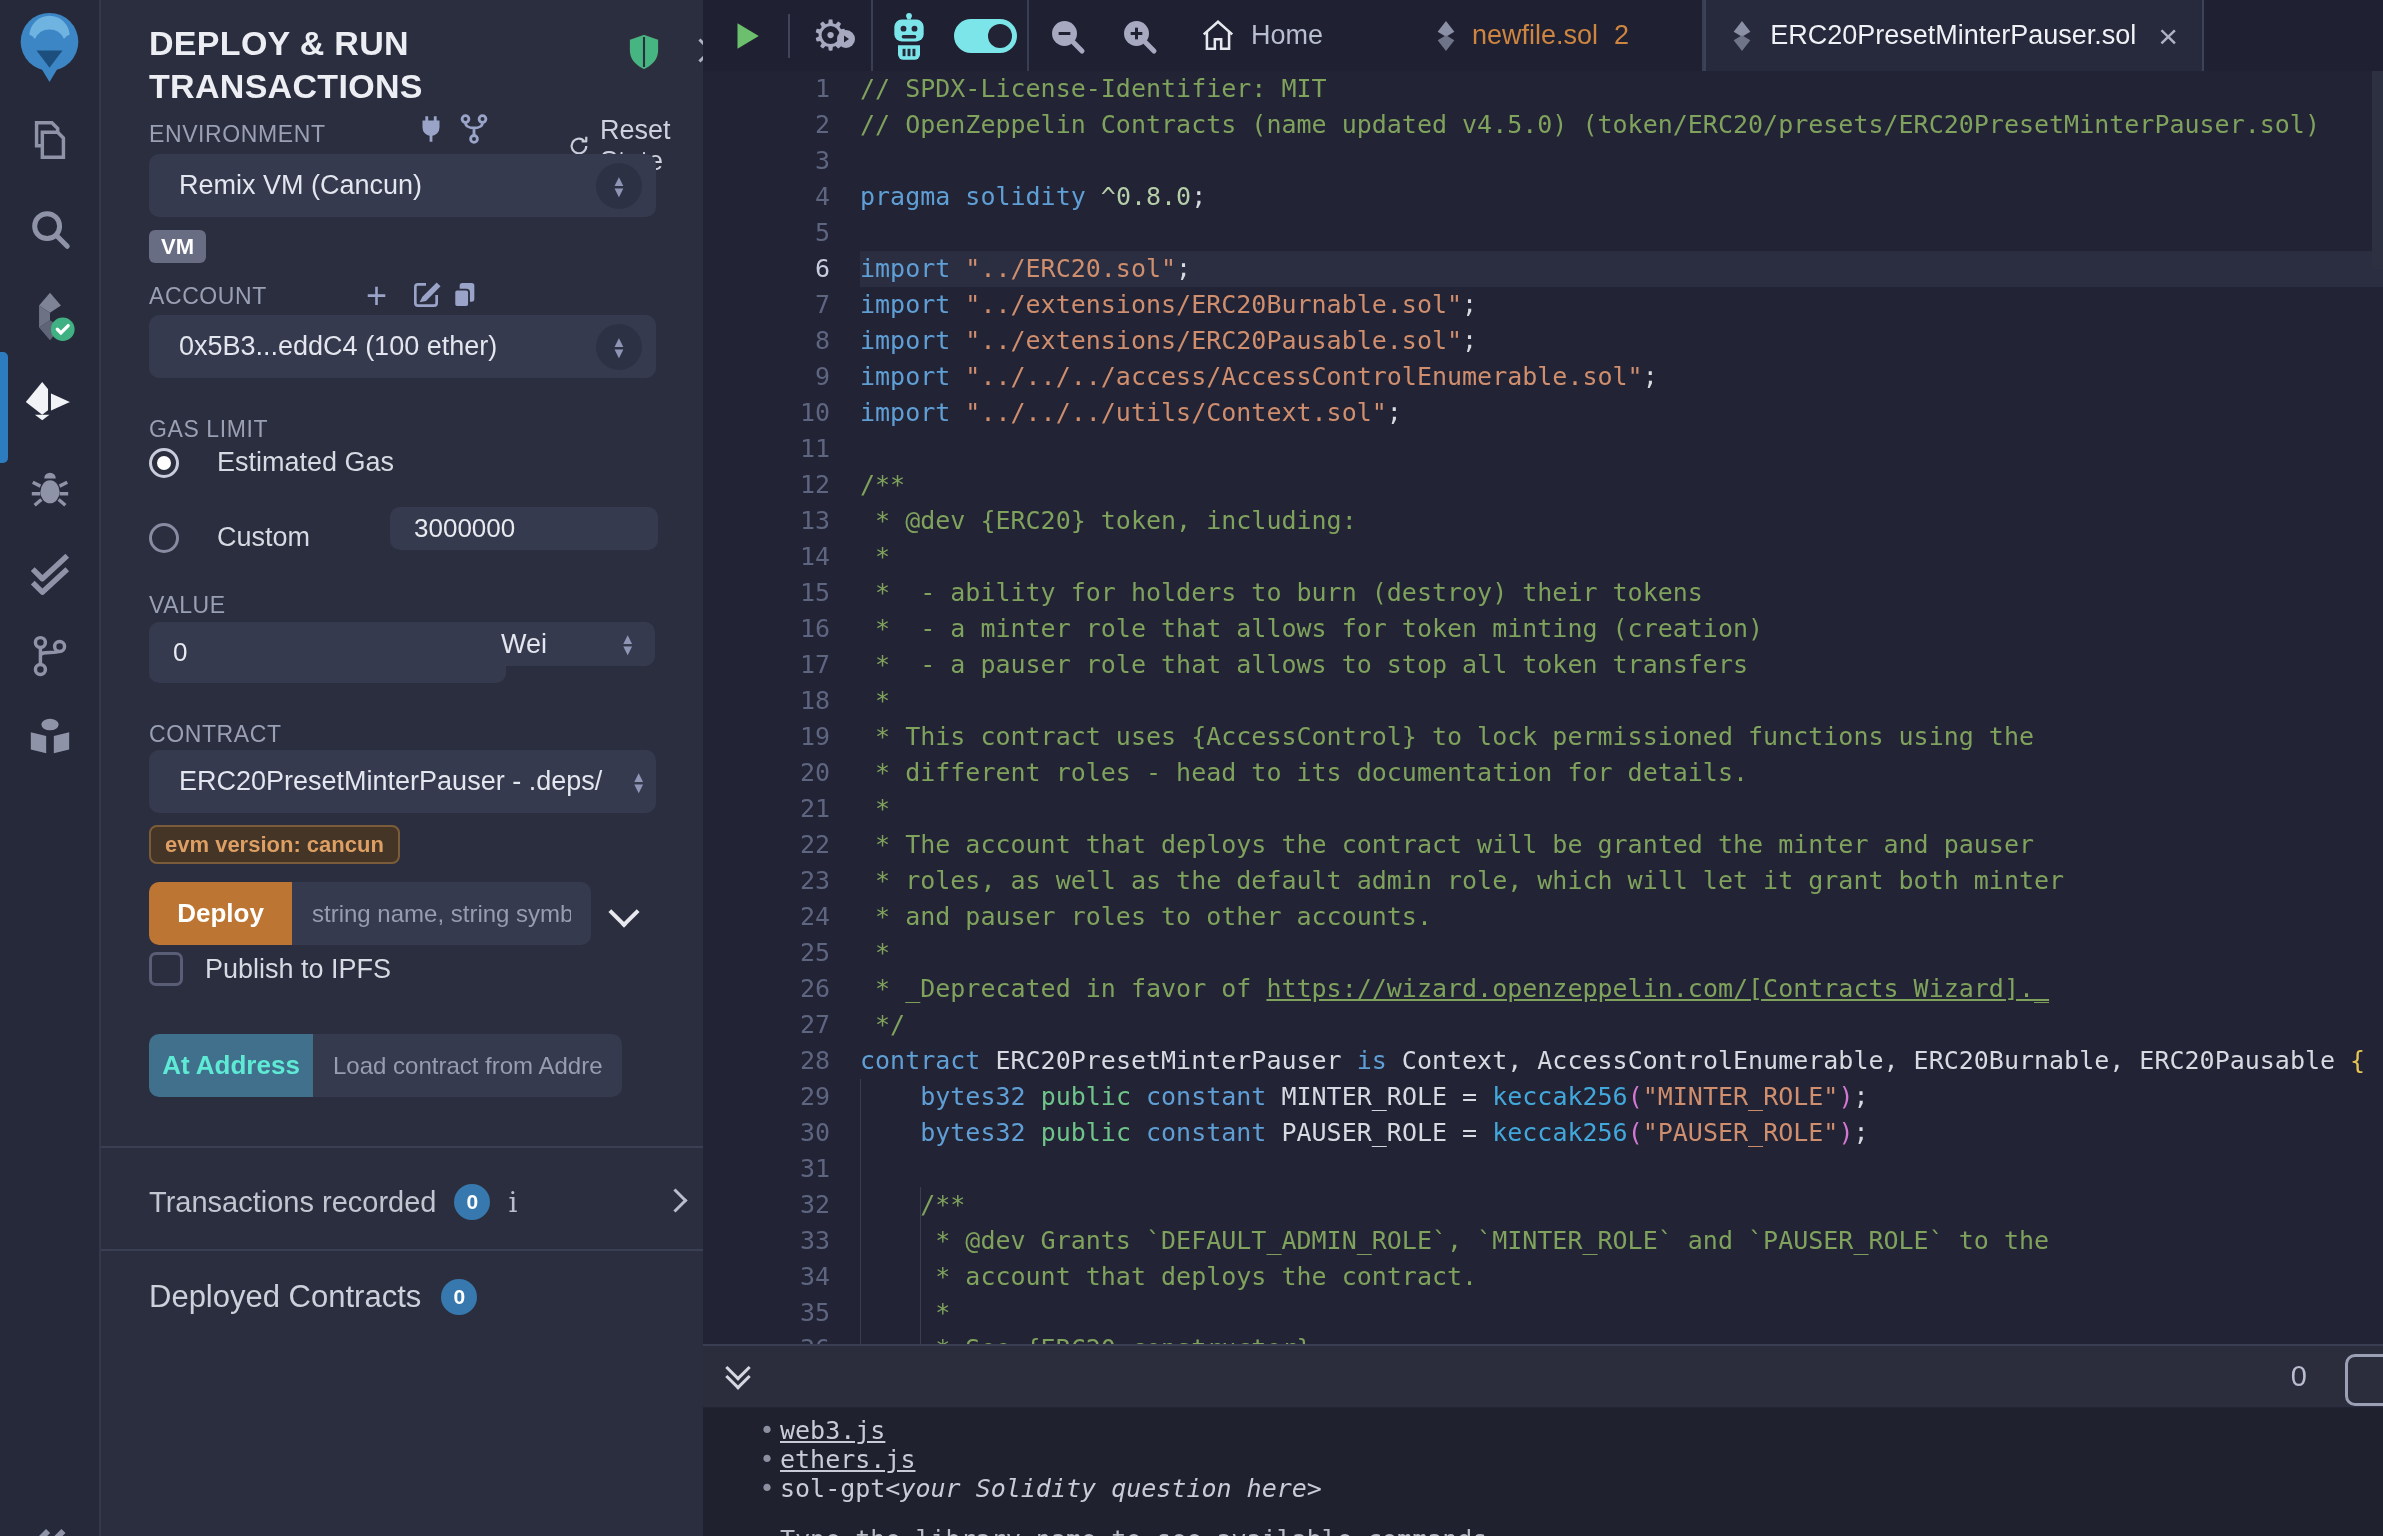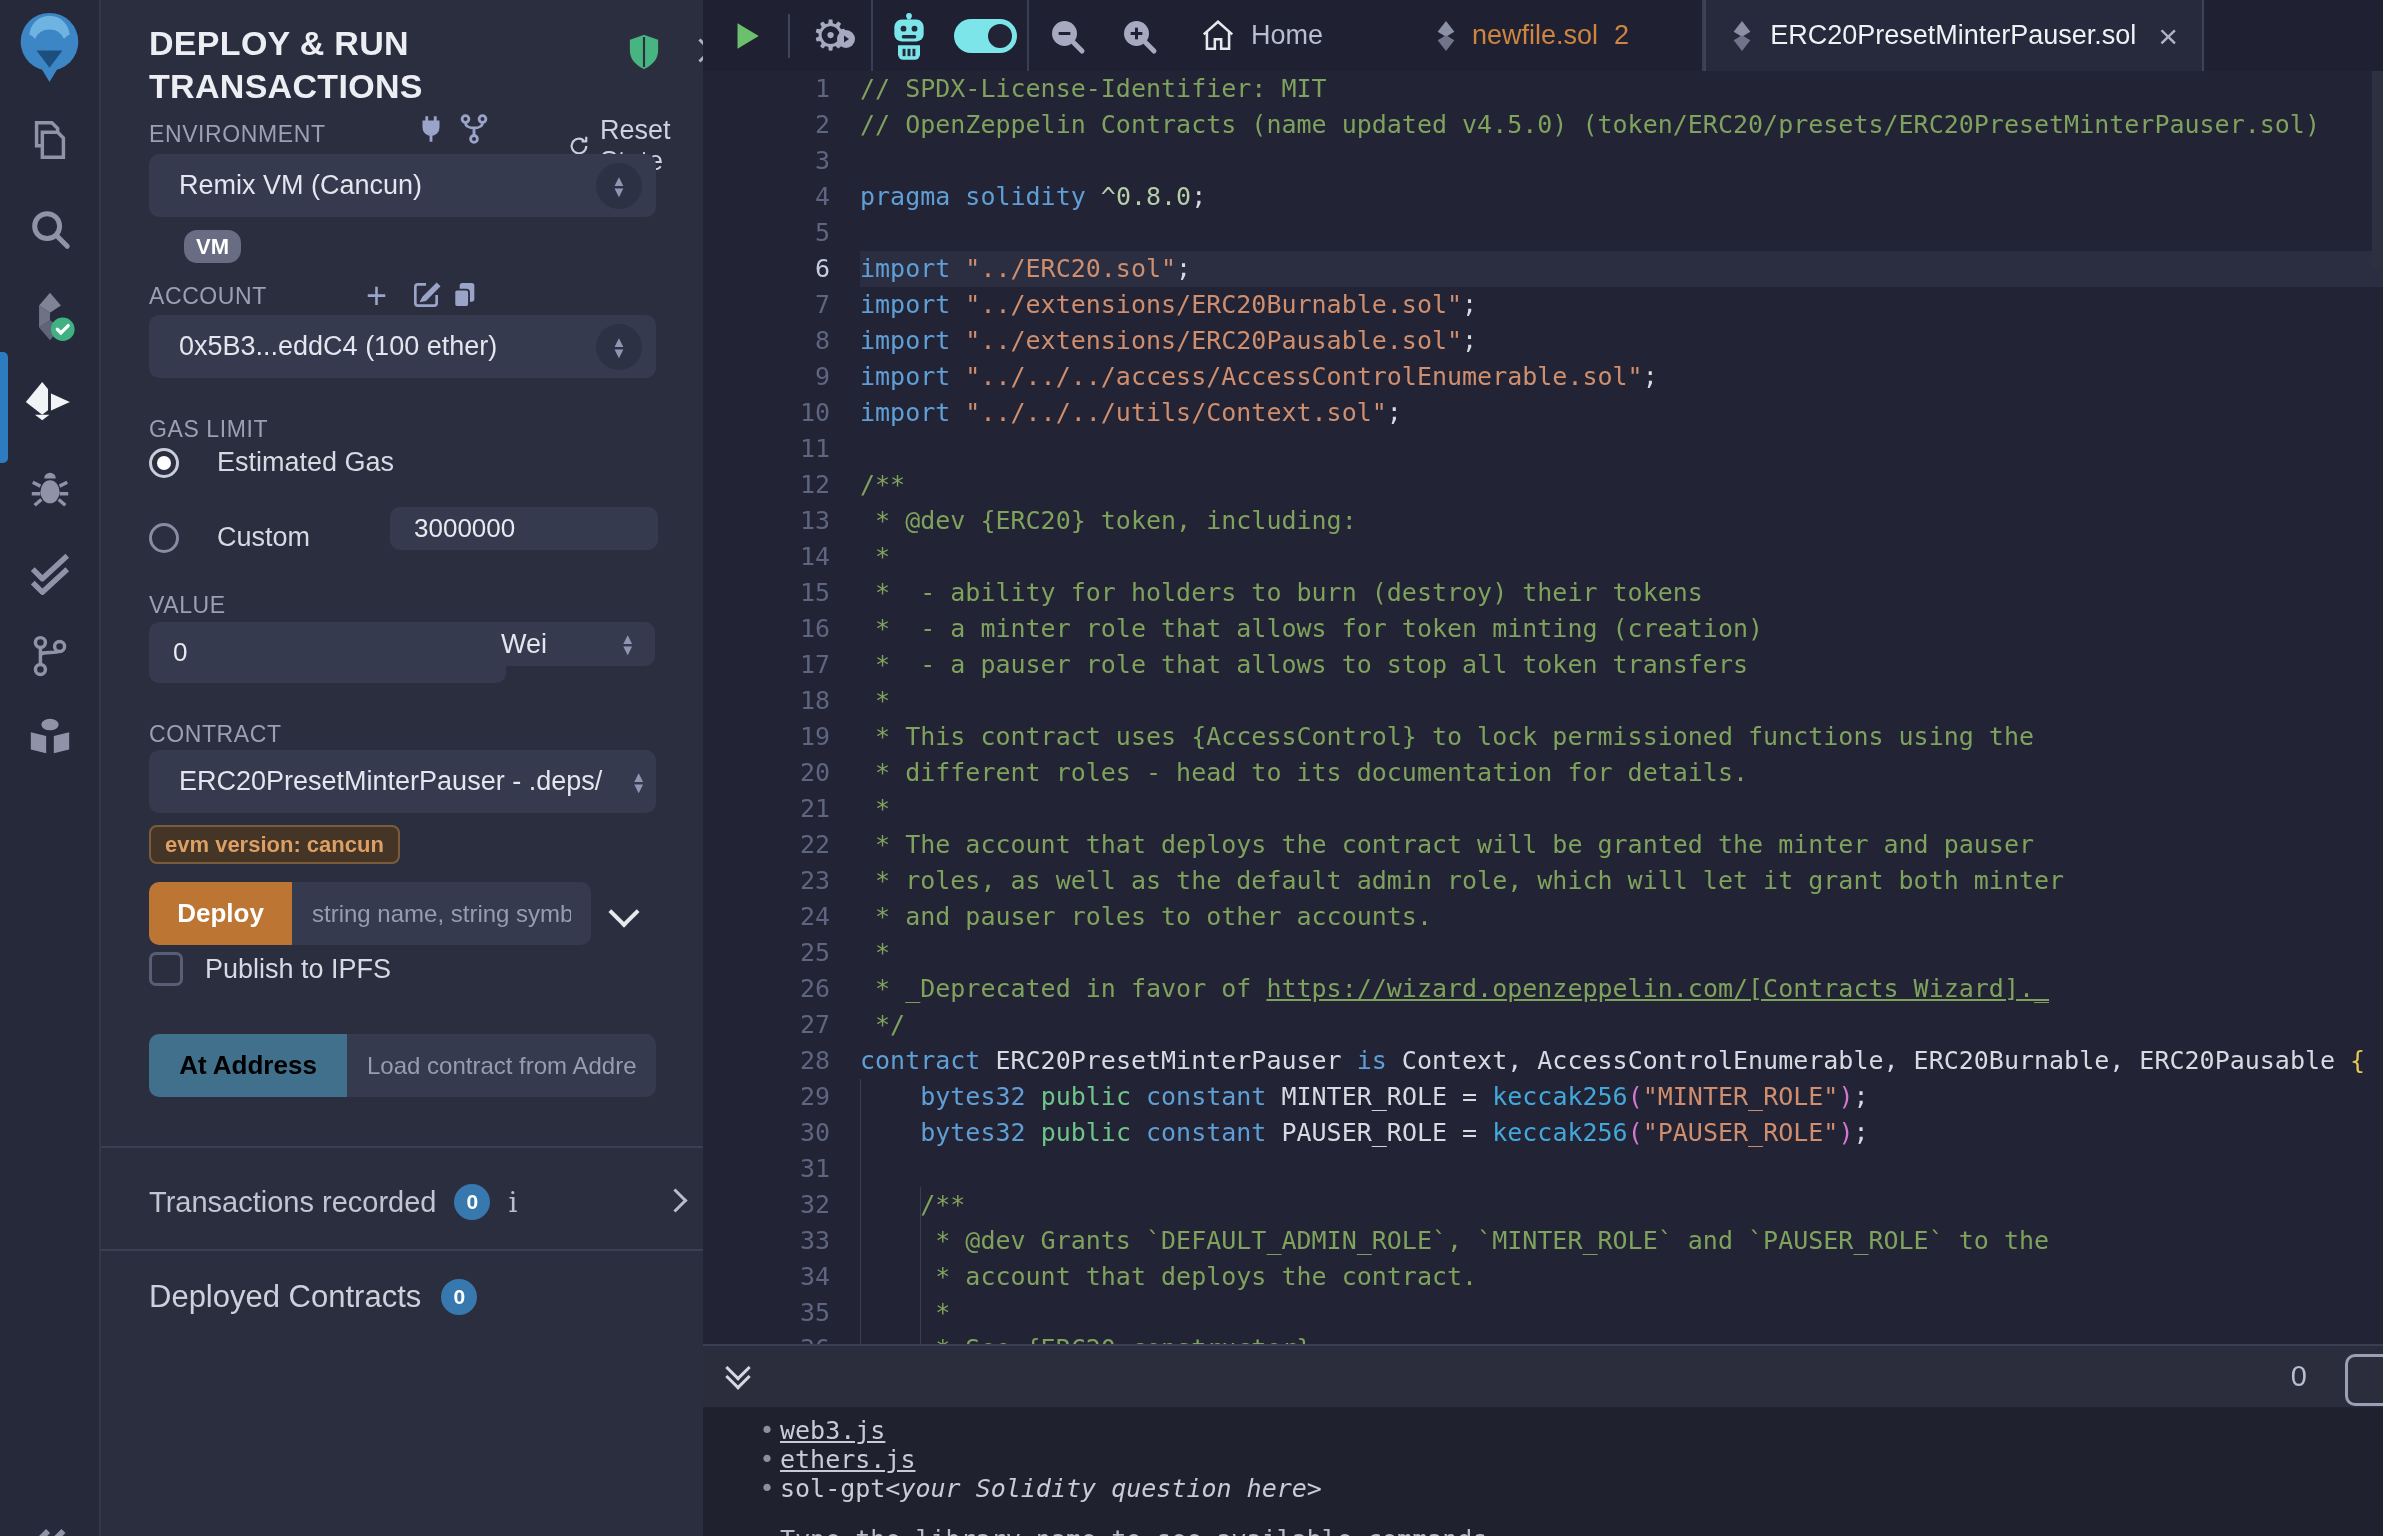--- a/index.html
+++ b/index.html
@@ -19,21 +19,21 @@
   #active-pill{position:absolute;left:0;top:352px;width:8px;height:111px;background:var(--accent_blue2);border-radius:0 5px 5px 0;}
 
   
   .abs{position:absolute;}
   .ptitle{left:48px;top:22px;width:396px;font-size:34px;font-weight:bold;color:#eceef3;line-height:43px;letter-spacing:0.3px;}
   .plabel{font-size:23px;color:#9aa0b4;letter-spacing:0.6px;font-weight:500;}
   .select{background:#363a4e;border-radius:10px;display:flex;align-items:center;color:#e3e6ee;font-size:27px;gap:14px;}
   .select .txt{padding-left:30px;white-space:nowrap;overflow:hidden;flex:1;}
   .updown{display:flex;flex-direction:column;line-height:11px;font-size:15px;color:#8f95b5;align-items:center;}
   .circlebadge{width:46px;height:46px;border-radius:50%;background:#2d3144;display:flex;align-items:center;justify-content:center;margin-right:14px;flex:0 0 auto;}
-  .vmbadge{background:var(--vm_badge_bg);color:#fff;font-weight:bold;font-size:22px;border-radius:13px;padding:4px 12px;margin-left:35px;}
+  .vmbadge{background:var(--vm_badge_bg);color:#fff;font-weight:bold;font-size:22px;border-radius:6px;padding:4px 12px;}
   .inp{background:#363a4e;border:none;border-radius:10px;color:#e8eaf0;font-size:26px;padding:0 24px;font-family:"Liberation Sans",sans-serif;outline:none;}
   .inp::placeholder{color:#979db0;}
   .radio{width:30px;height:30px;border-radius:50%;border:3px solid #878ca2;box-sizing:border-box;display:inline-block;position:relative;flex:0 0 auto;}
   .radio.checked{border-color:#c9cddb;}
   .radio.checked::after{content:"";position:absolute;left:5px;top:5px;width:14px;height:14px;border-radius:50%;background:#fff;}
   .rlabel{font-size:27px;color:#d6dae3;margin-left:38px;}
   .btn{border-radius:10px 0 0 10px;display:flex;align-items:center;justify-content:center;font-weight:bold;font-size:26px;}
   .chk{width:34px;height:34px;border:3px solid #595e76;border-radius:7px;box-sizing:border-box;}
   .divider{left:0;width:602px;height:2px;background:#3b3f54;}
   .secrow{font-size:29px;color:#c2c6d1;}
@@ -274,21 +274,21 @@
     <div class="btn" style="width:143px;background:var(--deploy_orange);color:#fff;">Deploy</div>
     <input class="inp" style="width: 259px; height: 63px; border-radius: 0px 10px 10px 0px; font-size: 24px; padding: 0px 20px;" placeholder="string name, string symbol">
     <span style="align-self:center;margin-left:22px;"><span class="chev down" style="border-color:#e8e9ee;border-width:4px;width:18px;height:18px;"></span></span>
   </div>
   <div class="abs" style="left:48px;top:952px;display:flex;align-items:center;">
     <span class="chk"></span>
     <span style="font-size:27px;color:#d6dae3;margin-left:22px;">Publish to IPFS</span>
   </div>
 
   <div class="abs" style="left:48px;top:1034px;display:flex;height:63px;">
-    <div class="btn" style="width:198px;background:var(--at_address_teal);color:#000000;">At Address</div>
+    <div class="btn" style="width:164px;background:var(--at_address_teal);color:#5eead4;">At Address</div>
     <input class="inp" style="width: 269px; height: 63px; border-radius: 0px 10px 10px 0px; font-size: 24px; padding: 0px 20px;" placeholder="Load contract from Addres">
   </div>
 
   <div class="abs divider" style="top:1146px;"></div>
   <div class="abs" style="left:48px;top:1184px;display:flex;align-items:center;width:535px;">
     <span class="secrow">Transactions recorded</span>
     <span class="countbadge" style="margin-left:18px;">0</span>
     <span style="font-family:'DejaVu Serif',serif;font-size:28px;color:#b9becf;margin-left:18px;">i</span>
     <span style="margin-left:auto;"><span class="chev"></span></span>
   </div>

